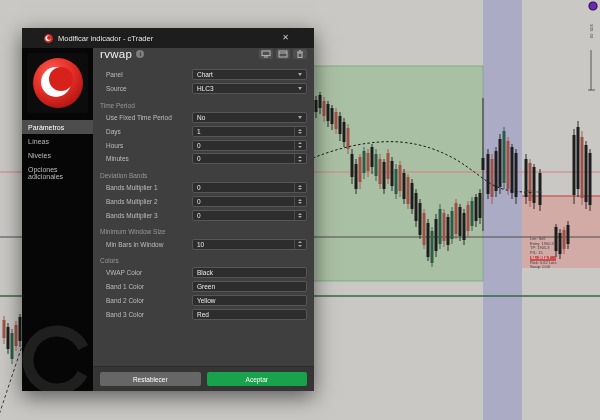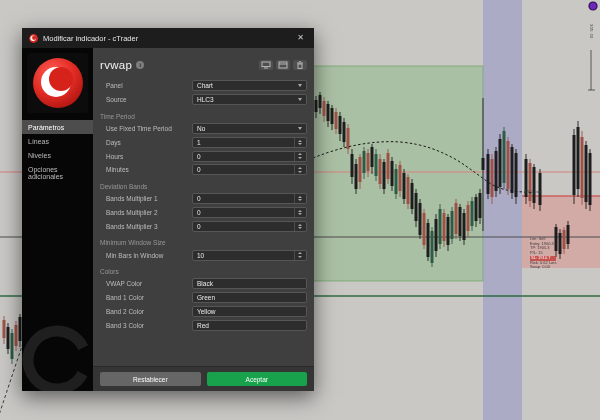--- a/index.html
+++ b/index.html
@@ -10,32 +10,32 @@
   
   .trade-label{position:absolute;left:530px;top:237px;z-index:1;font-size:4px;line-height:4.7px;color:#3c3c3c;white-space:nowrap;}
   .trade-label .hl{background:rgba(195,70,66,.88);color:#fff;padding:0 1px;}
   .tp-tag{position:absolute;left:524px;top:189px;z-index:1;font-size:4px;color:#4a4a4a;white-space:nowrap;}
   .measure-label{position:absolute;left:594px;top:24px;z-index:1;font-size:4px;color:#3a3a3a;
                  transform:rotate(90deg);transform-origin:0 0;letter-spacing:.4px;white-space:nowrap;}
 
   
   .dialog{position:absolute;left:22px;top:28px;width:292px;height:363px;background:#3f3f3f;
           box-shadow:0 6px 20px rgba(0,0,0,.55);z-index:2;display:flex;flex-direction:column;}
-  .titlebar{height:20px;background:#1d1d1d;display:flex;align-items:center;gap:5px;padding:0 7px;flex:0 0 auto;}
+  .titlebar{height:20px;background:#1d1d1d;display:flex;align-items:center;gap:5px;padding:0 22px;flex:0 0 auto;}
   .ttitle{color:#e6e6e6;font-size:7.5px;flex:1;}
   .close{color:#cfcfcf;font-size:8px;line-height:8px;padding:2px 3px;}
   .dlg-body{flex:1;display:flex;min-height:0;}
   .sidebar{width:71px;background:#060606;position:relative;flex:0 0 auto;overflow:hidden;}
   .logo-box{margin:5px 5px 7px;height:60px;background:#0c0c0c;border-radius:3px;
             display:flex;align-items:center;justify-content:center;position:relative;z-index:1;}
   .side-item{font-size:7px;color:#bdbdbd;padding:3.5px 6px;position:relative;z-index:1;}
   .side-item.sel{background:#4d4d4d;color:#fff;}
   .watermark{position:absolute;bottom:-16px;left:-8px;z-index:0;}
   .content{flex:1;display:flex;flex-direction:column;min-width:0;}
-  .hdr{display:flex;align-items:center;padding:11px 7px 6px;gap:4px;}
+  .hdr{display:flex;align-items:center;padding:0 7px 6px;gap:4px;}
   .hname{color:#f2f2f2;font-size:11.5px;letter-spacing:.3px;}
   .info-i{width:8px;height:8px;border-radius:50%;background:#7d7d7d;color:#2a2a2a;font-size:5.5px;
           display:flex;align-items:center;justify-content:center;font-weight:bold;}
   .hicons{margin-left:auto;display:flex;gap:3px;}
   .hicon{width:14px;height:10px;background:#4f4f4f;border-radius:2px;display:flex;align-items:center;justify-content:center;}
   .rows{flex:1;padding:2px 7px 0;}
   .sec{font-size:6.5px;color:#979797;height:13px;display:flex;align-items:flex-end;padding-bottom:2px;}
   .row{height:13.8px;display:flex;align-items:center;}
   .row .flabel{font-size:6.5px;color:#bdbdbd;width:86px;flex:0 0 auto;padding-left:6px;}
   .ctrl{flex:1;height:11px;background:#2d2d2d;border:1px solid #565656;border-radius:2px;

